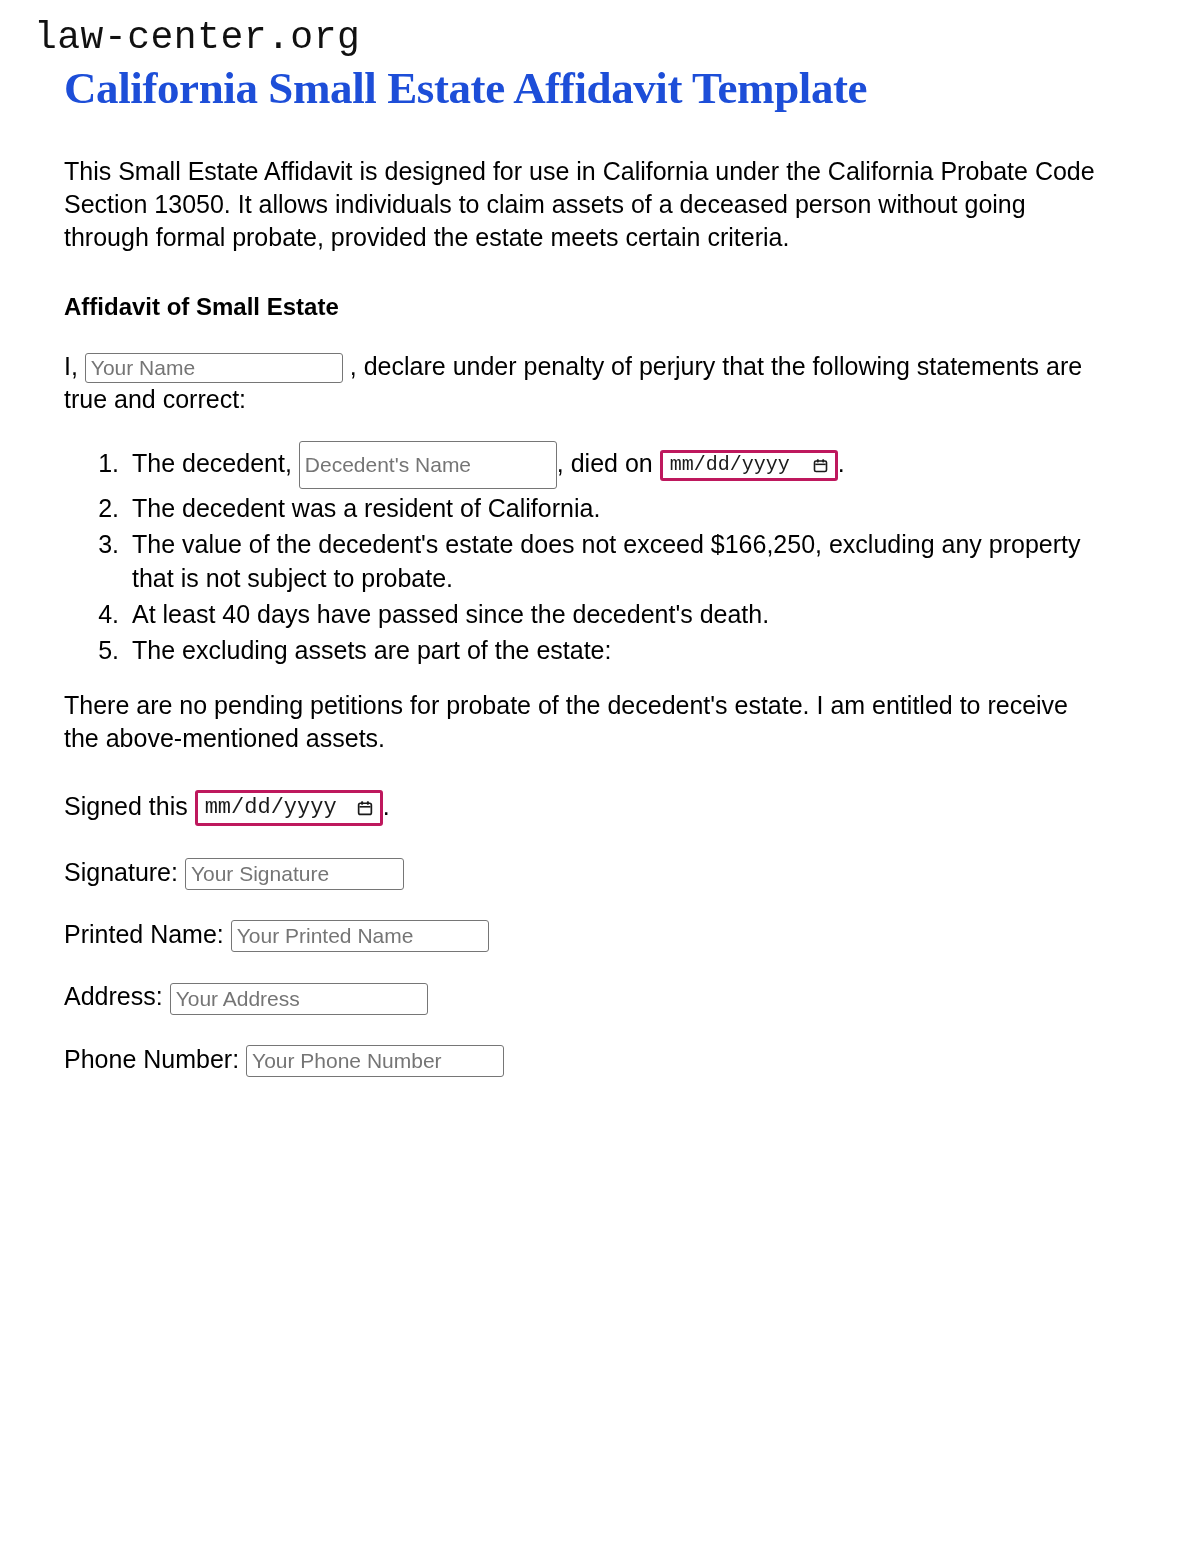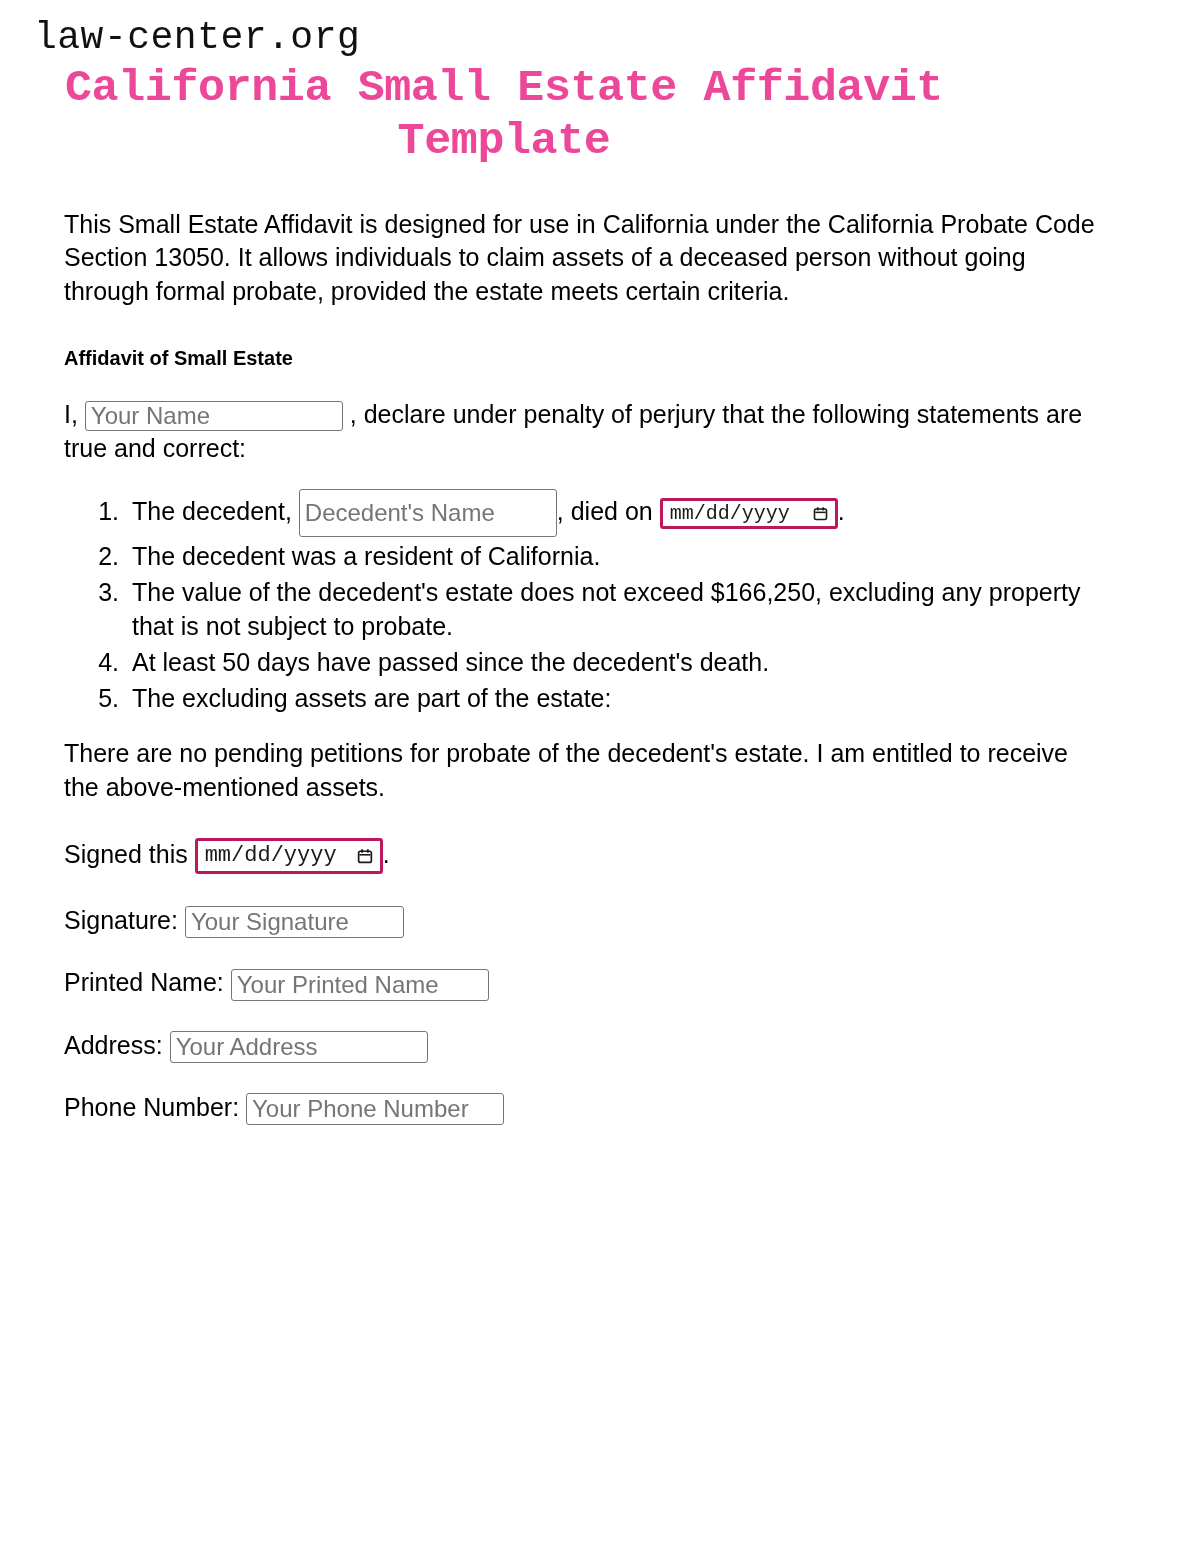--- a/index.html
+++ b/index.html
@@ -25,38 +25,37 @@
     letter-spacing: 0.5px;
     line-height: 1.05;
     color: #111111;
     margin: 0 0 4px 0;
     white-space: nowrap;
   }
   .content {
     padding-left: 30px;
   }
   h1.doc-title {
-    font-family: Liberation Mono, monospace;
+    font-family: Liberation Serif, serif;
     font-weight: bold;
     font-size: 45px;
     line-height: 1.18;
     letter-spacing: -0.4px;
     margin: 0 0 40px 0;
     max-width: 880px;
-    color: #ec4899;
-    text-align: center;
+    color: #1d4ed8;
   }
   p.intro {
     font-size: 25px;
     line-height: 1.33;
     margin: 0 0 38px 0;
     max-width: 1040px;
   }
   h2.section-heading {
-    font-size: 20px;
+    font-size: 24px;
     font-weight: bold;
     margin: 0 0 28px 0;
     line-height: 1.2;
   }
   p.declaration {
     font-size: 25px;
     line-height: 1.35;
     margin: 0 0 24px 0;
     max-width: 1060px;
   }
@@ -94,21 +93,21 @@
     margin: 0 0 28px 0;
   }
   p.signed-row {
     font-size: 25px;
     margin: 0 0 30px 0;
   }
 
   
   input.ti {
     font-family: "Liberation Sans", sans-serif;
-    font-size: 24px;
+    font-size: 21px;
     color: #a21caf;
     background: #ffffff;
     border: 1px solid #767676;
     border-radius: 3px;
     padding: 3px 5px;
     box-sizing: border-box;
     vertical-align: middle;
     outline: none;
   }
   input.ti::placeholder {
@@ -190,21 +189,21 @@
                 <rect x="4.8" y="2.2" width="2" height="3.2" rx="0.7" fill="#1a1a1a"></rect>
                 <rect x="10.2" y="2.2" width="2" height="3.2" rx="0.7" fill="#1a1a1a"></rect>
                 <rect x="3.3" y="6.6" width="10.4" height="1.5" fill="#1a1a1a"></rect>
               </svg>
             </span>
           </span><span>.</span>
         </span>
       </li>
       <li>The decedent was a resident of California.</li>
       <li>The value of the decedent's estate does not exceed $166,250, excluding any property that is not subject to probate.</li>
-      <li>At least 50 days have passed since the decedent's death.</li>
+      <li>At least 40 days have passed since the decedent's death.</li>
       <li>The excluding assets are part of the estate:</li>
     </ol>
 
 
     <p class="closing">There are no pending petitions for probate of the decedent's estate. I am entitled to receive the above-mentioned assets.</p>
 
     <p class="signed-row">
       <span>Signed this</span>
       <span class="dateinput large">
         <span class="dtext">mm/dd/yyyy</span>

